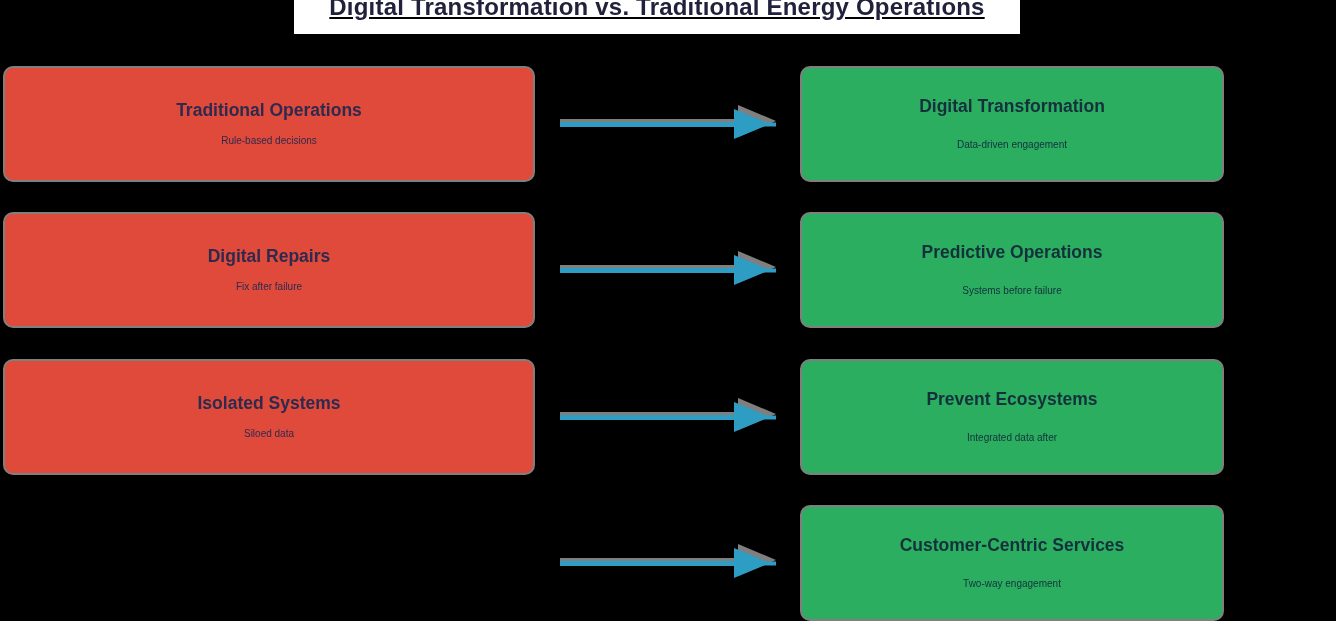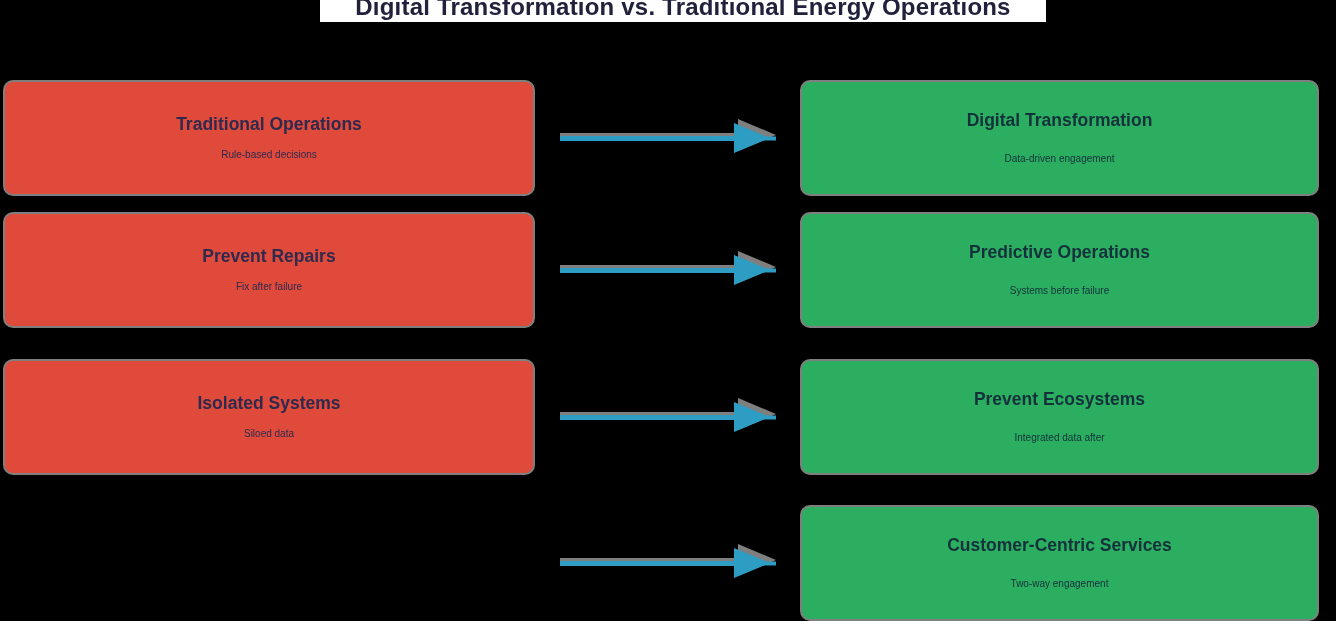--- a/index.html
+++ b/index.html
@@ -12,44 +12,45 @@
     font-family: "Liberation Sans", sans-serif;
   }
   .stage {
     position: relative;
     width: 1336px;
     height: 621px;
   }
   
   .title-strip {
     position: absolute;
-    left: 320px;
+    left: 294px;
     top: 0;
     width: 726px;
-    height: 22px;
+    height: 34px;
     background: var(--title_bg, #fff);
     overflow: hidden;
+    text-decoration: underline;
   }
   .title-text {
     display: block;
     margin-top: -7px;
     text-align: center;
     font-size: 24px;
     font-weight: bold;
     letter-spacing: 0.2px;
     color: var(--title_text, #21213c);
     white-space: nowrap;
   }
   .row {
     position: absolute;
     left: 0;
     width: 1336px;
     height: 116px;
   }
-  .row.r0 { top: 80px; }
+  .row.r0 { top: 66px; }
   .row.r1 { top: 212px; }
   .row.r2 { top: 359px; }
   .row.r3 { top: 505px; }
   .box {
     position: absolute;
     top: 0;
     height: 116px;
     box-sizing: border-box;
     border: 2px solid var(--border, #7f7f7f);
     border-radius: 10px;
@@ -61,21 +62,21 @@
     text-align: center;
   }
   .box.from {
     left: 3px;
     width: 532px;
     background: var(--red, #df4a3b);
     color: var(--text_red_box, #2e2a4e);
   }
   .box.to {
     left: 800px;
-    width: 519px;
+    width: 424px;
     background: var(--green, #2bae60);
     color: var(--text_green_box, #14313b);
     gap: 25px;
   }
   .box-title {
     font-size: 17.5px;
     font-weight: bold;
     line-height: 1;
   }
   .box-subtitle {
@@ -131,21 +132,21 @@
       <line class="arrow-tip-line" x1="200" y1="22.5" x2="218" y2="22.5"></line>
     </svg>
     <div class="box to">
       <div class="box-title">Digital Transformation</div>
       <div class="box-subtitle">Data-driven engagement</div>
     </div>
   </div>
 
   <div class="row r1">
     <div class="box from">
-      <div class="box-title">Prevent Repairs</div>
+      <div class="box-title">Digital Repairs</div>
       <div class="box-subtitle">Fix after failure</div>
     </div>
     <svg class="arrow-wrap" viewBox="0 0 220 44">
       <line class="arrow-gray-line" x1="2" y1="19.5" x2="206" y2="19.5"></line>
       <polygon class="arrow-gray-head" points="180,3 218,19 180,35"></polygon>
       <line class="arrow-line" x1="2" y1="22.5" x2="200" y2="22.5"></line>
       <polygon class="arrow-head" points="176,7 212,22 176,37"></polygon>
       <line class="arrow-tip-line" x1="200" y1="22.5" x2="218" y2="22.5"></line>
     </svg>
     <div class="box to">

